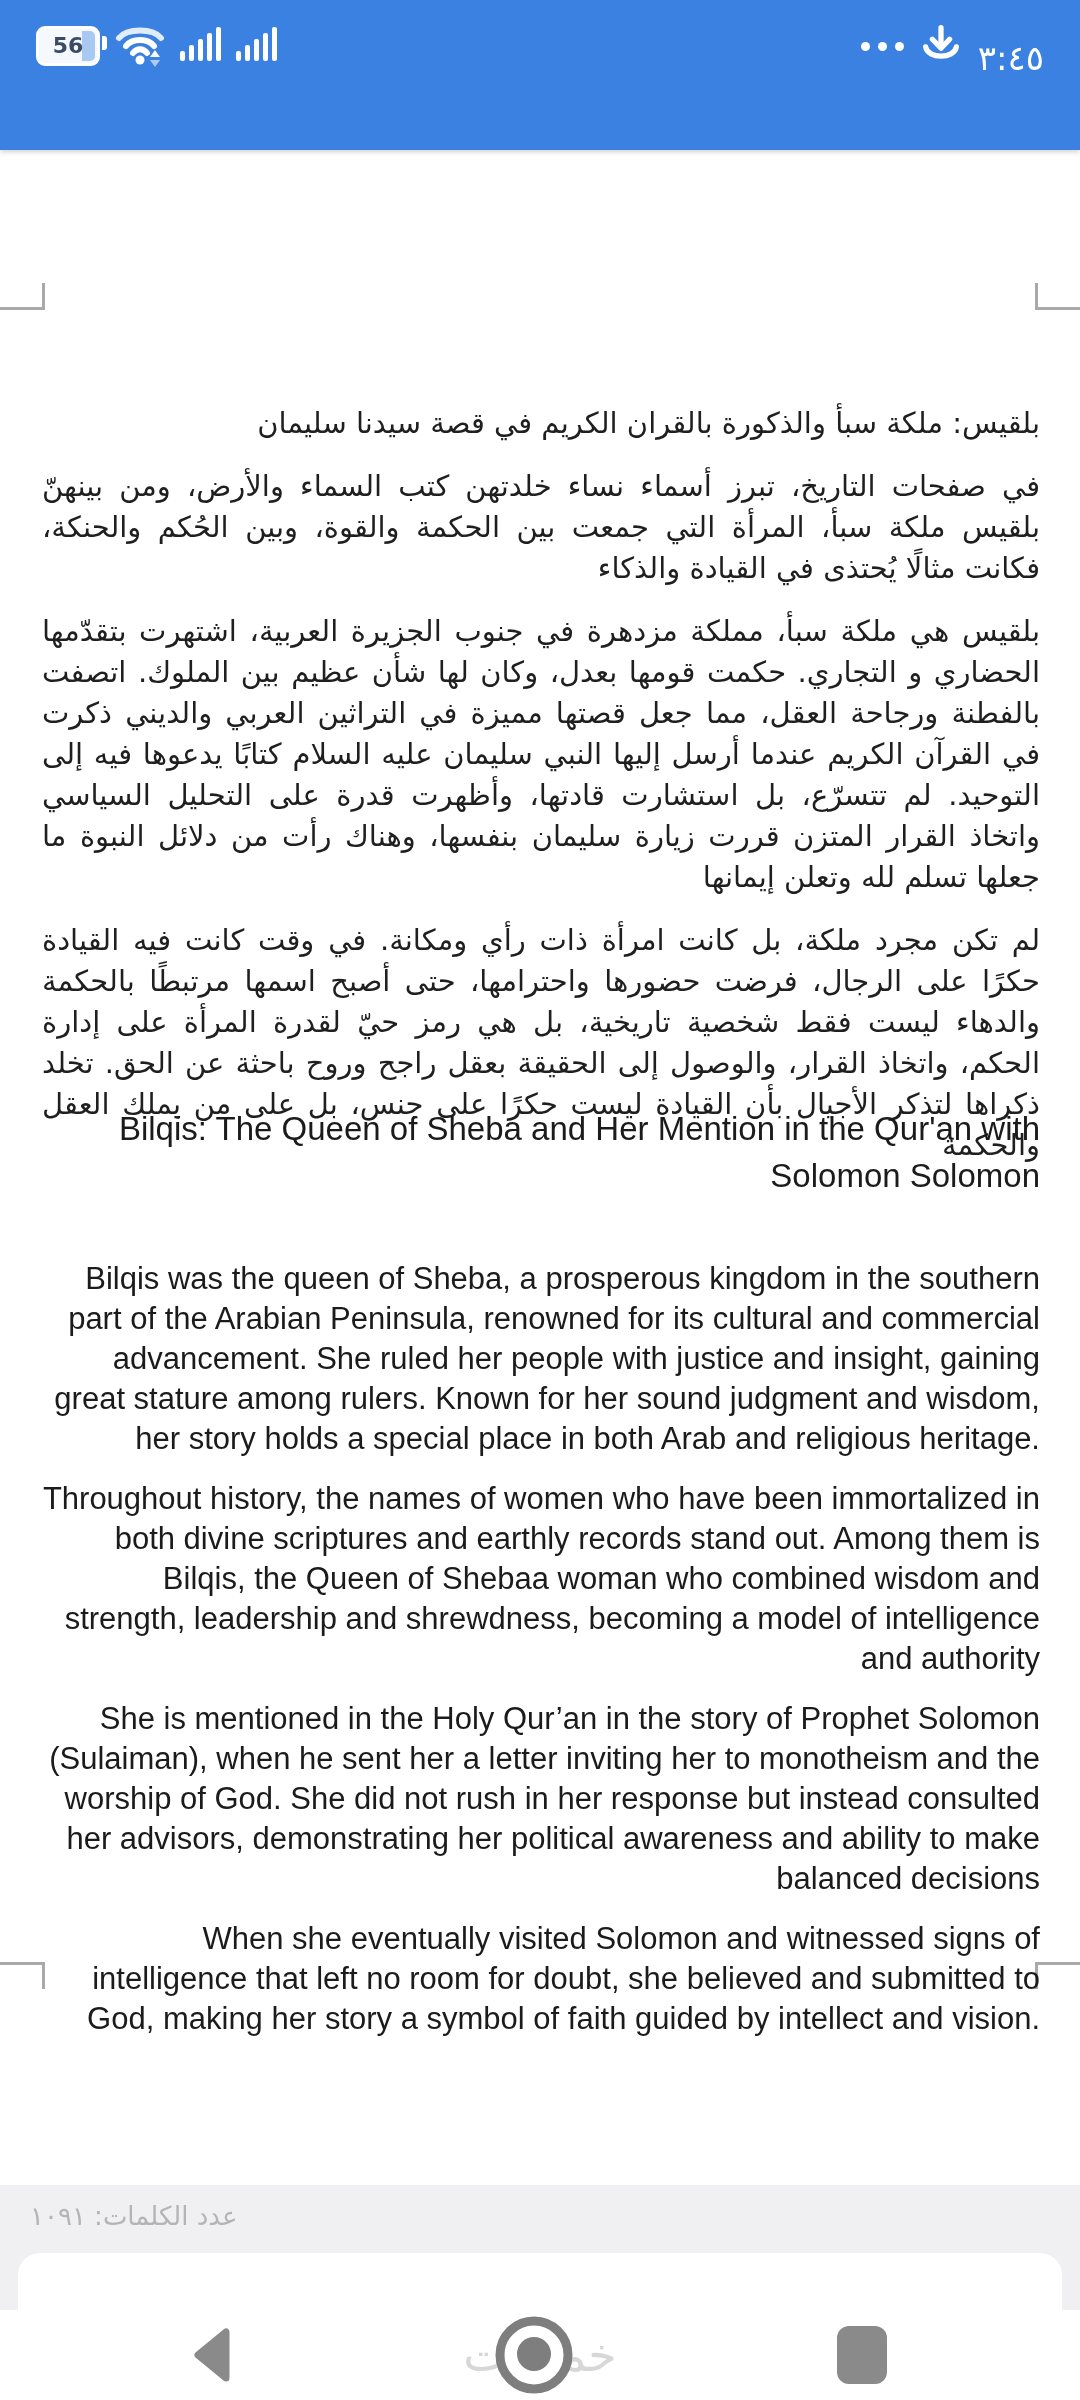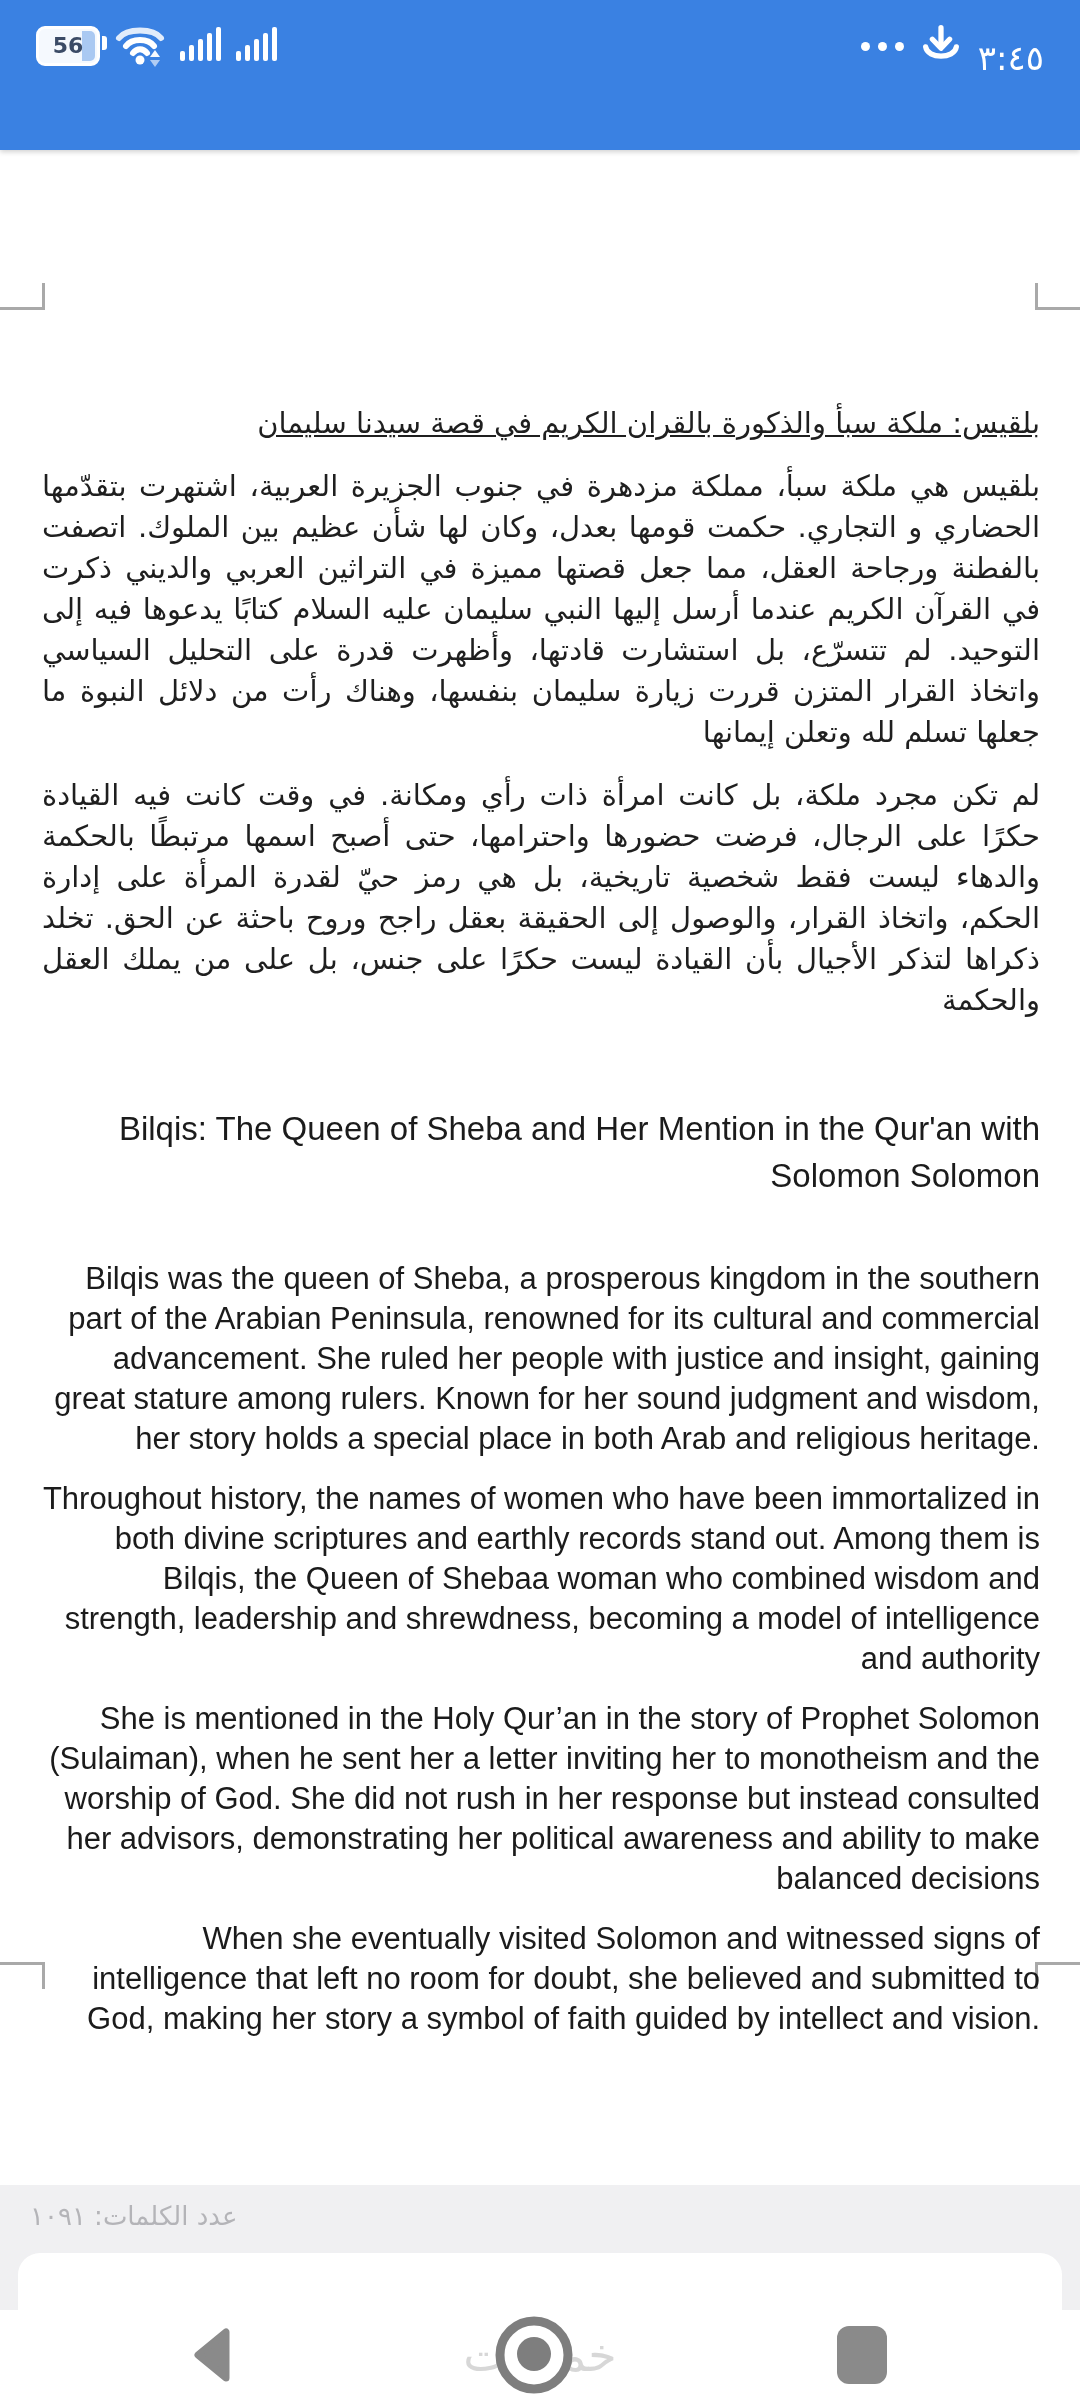--- a/index.html
+++ b/index.html
@@ -30,21 +30,21 @@
   .doc{position:absolute;top:150px;left:0;right:0;height:2035px;background:#fff;overflow:hidden;}
   .corner{position:absolute;width:42px;height:24px;}
   .corner.tl{left:0;top:133px;border-right:3px solid #a9a9a9;border-bottom:3px solid #a9a9a9;}
   .corner.tr{right:0;top:133px;border-left:3px solid #a9a9a9;border-bottom:3px solid #a9a9a9;}
   .corner.bl{left:0;top:1812px;border-right:3px solid #a9a9a9;border-top:3px solid #a9a9a9;}
   .corner.br{right:0;top:1812px;border-left:3px solid #a9a9a9;border-top:3px solid #a9a9a9;}
 
   .ar-block{position:absolute;top:253px;left:42px;right:40px;direction:rtl;
             text-align:justify;color:#1f1f1f;}
   .ar-block p{margin:0 0 22px;font-size:29px;line-height:41px;font-family:"DejaVu Sans",sans-serif;}
-  .ar-block .ar-head{text-decoration:underline;}
+  .ar-block .ar-head{}
 
   .en-block{position:absolute;top:955px;left:42px;right:40px;text-align:right;color:#1b1b1b;
             font-family:"Liberation Sans","DejaVu Sans",sans-serif;}
   .en-block h2{margin:0 0 60px;font-size:33px;line-height:47px;font-weight:400;}
   .en-block p{margin:0 0 20px;font-size:31px;line-height:40px;}
 
   
   .wordbar{position:absolute;top:2185px;left:0;right:0;height:215px;background:#f0f0f2;}
   .wordbar .wc{position:absolute;top:16px;left:30px;direction:rtl;font-size:26px;color:#b4b4b8;}
   .panel-card{position:absolute;top:2253px;left:18px;right:18px;height:147px;background:#fff;
@@ -119,20 +119,21 @@
   </header>
 
   <main class="doc">
     <i class="corner tl"></i>
     <i class="corner tr"></i>
     <i class="corner bl"></i>
     <i class="corner br"></i>
 
     <section class="ar-block">
       <p class="ar-head">بلقيس: ملكة سبأ والذكورة بالقران الكريم في قصة سيدنا سليمان</p>
+      <p>في صفحات التاريخ، تبرز أسماء نساء خلدتهن كتب السماء والأرض، ومن بينهنّ بلقيس ملكة سبأ، المرأة التي جمعت بين الحكمة والقوة، وبين الحُكم والحنكة، فكانت مثالًا يُحتذى في القيادة والذكاء</p>
       <p>بلقيس هي ملكة سبأ، مملكة مزدهرة في جنوب الجزيرة العربية، اشتهرت بتقدّمها الحضاري و التجاري. حكمت قومها بعدل، وكان لها شأن عظيم بين الملوك. اتصفت بالفطنة ورجاحة العقل، مما جعل قصتها مميزة في التراثين العربي والديني ذكرت في القرآن الكريم عندما أرسل إليها النبي سليمان عليه السلام كتابًا يدعوها فيه إلى التوحيد. لم تتسرّع، بل استشارت قادتها، وأظهرت قدرة على التحليل السياسي واتخاذ القرار المتزن قررت زيارة سليمان بنفسها، وهناك رأت من دلائل النبوة ما جعلها تسلم لله وتعلن إيمانها</p>
       <p>لم تكن مجرد ملكة، بل كانت امرأة ذات رأي ومكانة. في وقت كانت فيه القيادة حكرًا على الرجال، فرضت حضورها واحترامها، حتى أصبح اسمها مرتبطًا بالحكمة والدهاء ليست فقط شخصية تاريخية، بل هي رمز حيّ لقدرة المرأة على إدارة الحكم، واتخاذ القرار، والوصول إلى الحقيقة بعقل راجح وروح باحثة عن الحق. تخلد ذكراها لتذكر الأجيال بأن القيادة ليست حكرًا على جنس، بل على من يملك العقل والحكمة</p>
     </section>
 
     <section class="en-block">
       <h2>Bilqis: The Queen of Sheba and Her Mention in the Qur'an with Solomon Solomon</h2>
       <p>Bilqis was the queen of Sheba, a prosperous kingdom in the southern part of the Arabian Peninsula, renowned for its cultural and commercial advancement. She ruled her people with justice and insight, gaining great stature among rulers. Known for her sound judgment and wisdom, her story holds a special place in both Arab and religious heritage.</p>
       <p>Throughout history, the names of women who have been immortalized in both divine scriptures and earthly records stand out. Among them is Bilqis, the Queen of Shebaa woman who combined wisdom and strength, leadership and shrewdness, becoming a model of intelligence and authority</p>
       <p>She is mentioned in the Holy Qur’an in the story of Prophet Solomon (Sulaiman), when he sent her a letter inviting her to monotheism and the worship of God. She did not rush in her response but instead consulted her advisors, demonstrating her political awareness and ability to make balanced decisions</p>
       <p>When she eventually visited Solomon and witnessed signs of intelligence that left no room for doubt, she believed and submitted to God, making her story a symbol of faith guided by intellect and vision.</p>

